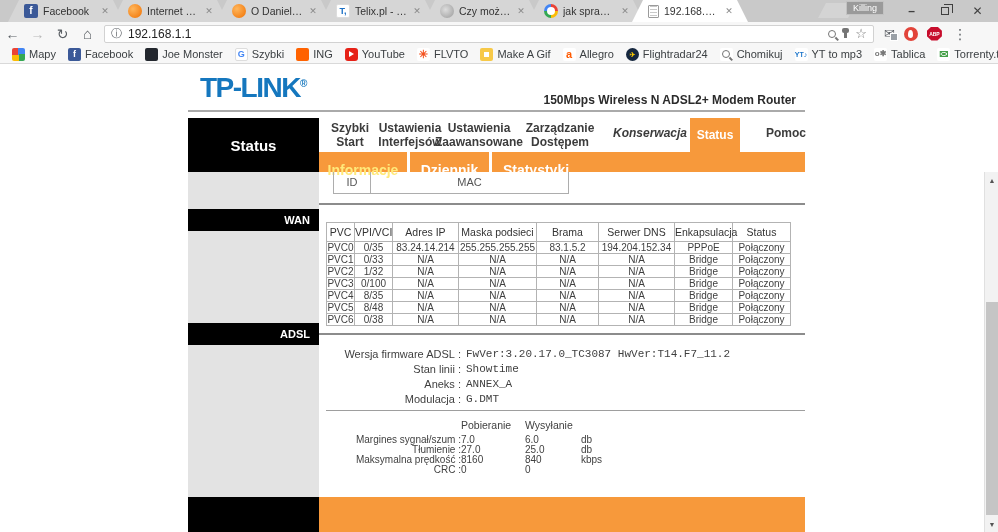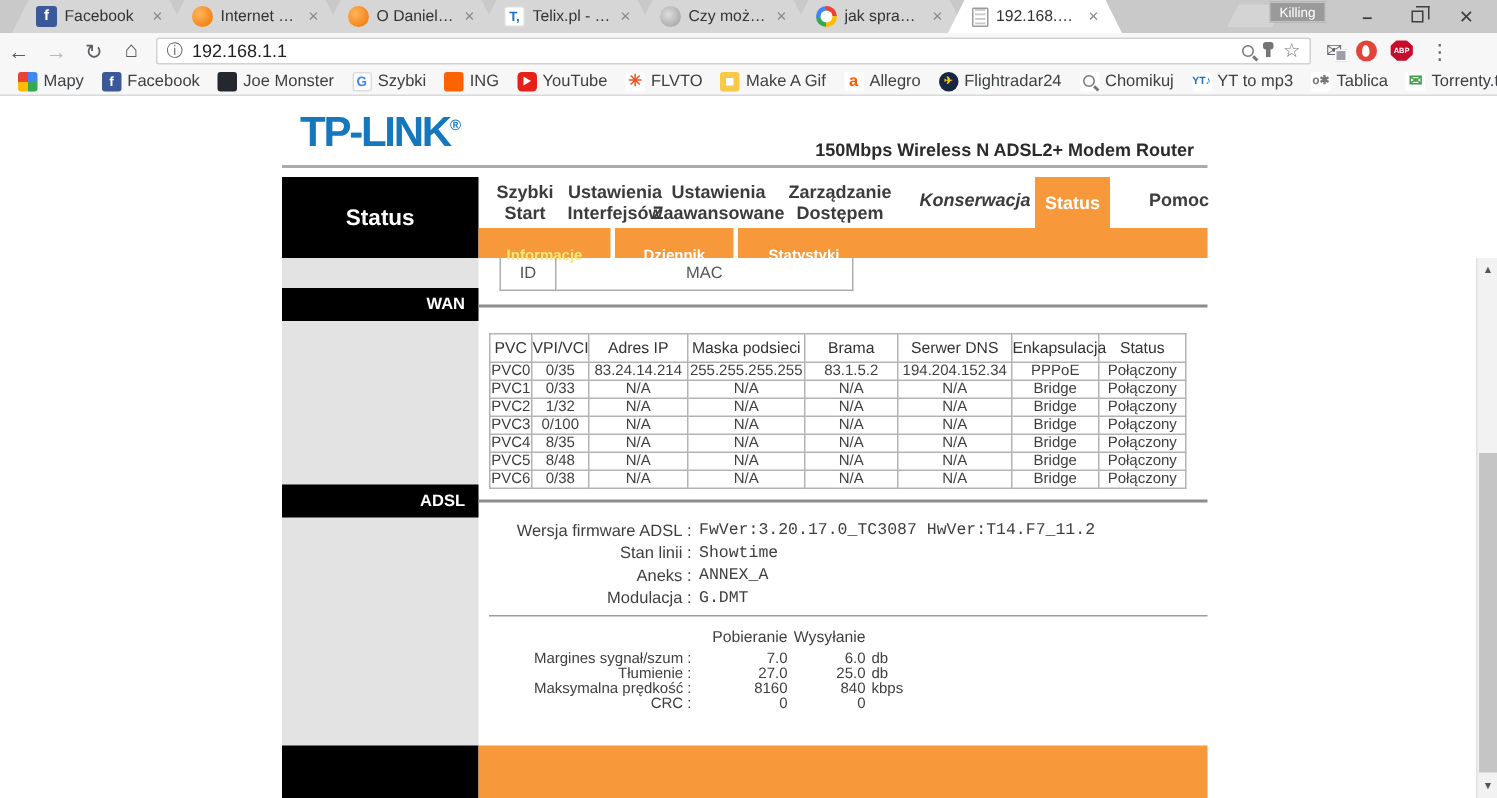--- a/index.html
+++ b/index.html
@@ -91,28 +91,28 @@
   .nav-interf { left:366px; width:88px; }
   .nav-zaawan { left:429px; width:100px; }
   .nav-dostep { left:515px; width:90px; }
   .nav-konser { left:610px; width:80px; top:62px;font-style:italic; }
   .nav-pomoc  { left:756px; width:60px; top:62px; }
   .nav-status-active { position:absolute; left:690px; top:54px; width:50px; height:34px; background:#f7993b;
     display:flex; align-items:center; justify-content:center; color:#fff; font-size:12px; font-weight:bold; }
 
   .subnav { position:absolute; left:319px; top:88px; width:486px; height:20px; background:#f7993b; display:flex; }
   .subnav-item { height:36px; display:flex; align-items:center; justify-content:center;
-    font-size:10px; font-weight:bold; color:#fff; cursor:pointer; }
+    font-size:14px; font-weight:bold; color:#fff; cursor:pointer; }
   .subnav-item.current { color:#ffe97a; }
   .sub-sep { width:3px; height:20px; background:#fff; }
 
   .sidebar { position:absolute; left:188px; top:108px; width:131px; height:360px; background:#e3e3e3; }
   .side-black { position:absolute; left:188px; width:131px; height:22px; background:#000; color:#fff;
     font-size:11px; font-weight:bold; display:flex; align-items:center; justify-content:flex-end; padding-right:9px; }
-  .side-wan { top:128px;text-align:right; } .side-adsl { top:259px; }
+  .side-wan { top:145px;text-align:right; } .side-adsl { top:259px; }
   .side-bottom { position:absolute; left:188px; top:433px; width:131px; height:35px; background:#000; }
 
   .rule-wan  { position:absolute; left:319px; top:139px; width:486px; height:2px; background:#8c8c8c; }
   .rule-adsl { position:absolute; left:319px; top:269px; width:486px; height:2px; background:#8c8c8c; }
   .rule-mid  { position:absolute; left:326px; top:346px; width:479px; height:1px; background:#9e9e9e; }
   .bottom-orange { position:absolute; left:319px; top:433px; width:486px; height:35px; background:#f7993b; }
 
   table { border-collapse:collapse; }
   .idmac { position:absolute; left:333px; top:108px; table-layout:fixed; }
   .idmac td { border:1px solid #adadad; border-top:none; height:21px; text-align:center; font-size:11px; color:#555; }
@@ -125,21 +125,21 @@
   .adsl-tbl td { font-size:11px; color:#3f3f3f; line-height:15px; white-space:nowrap; }
   .adsl-tbl td:first-child { width:128px; text-align:right; }
   .adsl-tbl td:first-child::after { content:"\00a0:"; }
   .adsl-tbl td:last-child { padding-left:5px;font-family:Liberation Mono, monospace; }
 
   .stats-tbl { position:absolute; left:333px; top:355px; table-layout:fixed; }
   .stats-tbl td { font-size:10px; color:#3f3f3f; line-height:10px; white-space:nowrap; }
   .stats-tbl thead td { font-size:10.5px; line-height:13px; padding-bottom:3px; text-align:center; }
   .stats-tbl tbody td:first-child { text-align:right; }
   .stats-tbl tbody td:first-child::after { content:"\00a0:"; }
-  .stats-tbl td:nth-child(2), .stats-tbl td:nth-child(3) { text-align:right; }
+  .stats-tbl td:nth-child(2), .stats-tbl td:nth-child(3) { text-align:left; }
   .stats-tbl td:nth-child(4) { text-align:left; padding-left:4px; }
 
   .framescroll { position:absolute; left:984px; top:108px; width:14px; height:360px; background:#f2f2f2; border-left:1px solid #e0e0e0; }
   .scr-arrow { position:absolute; left:0; width:14px; height:16px; display:flex; align-items:center; justify-content:center;
     font-size:7px; color:#555; }
   .scr-up { top:0; } .scr-up::after { content:"▲"; }
   .scr-down { bottom:0; } .scr-down::after { content:"▼"; }
   .scr-thumb { position:absolute; left:1px; top:130px; width:12px; height:213px; background:#c5c5c5; }
 
   

